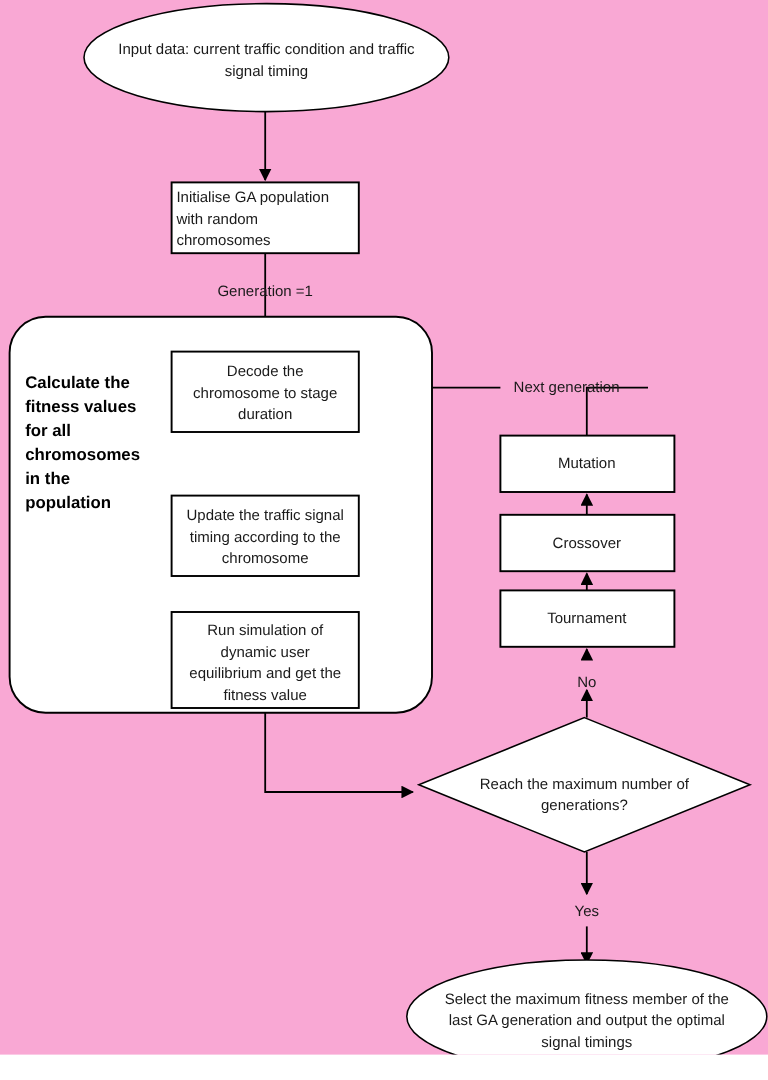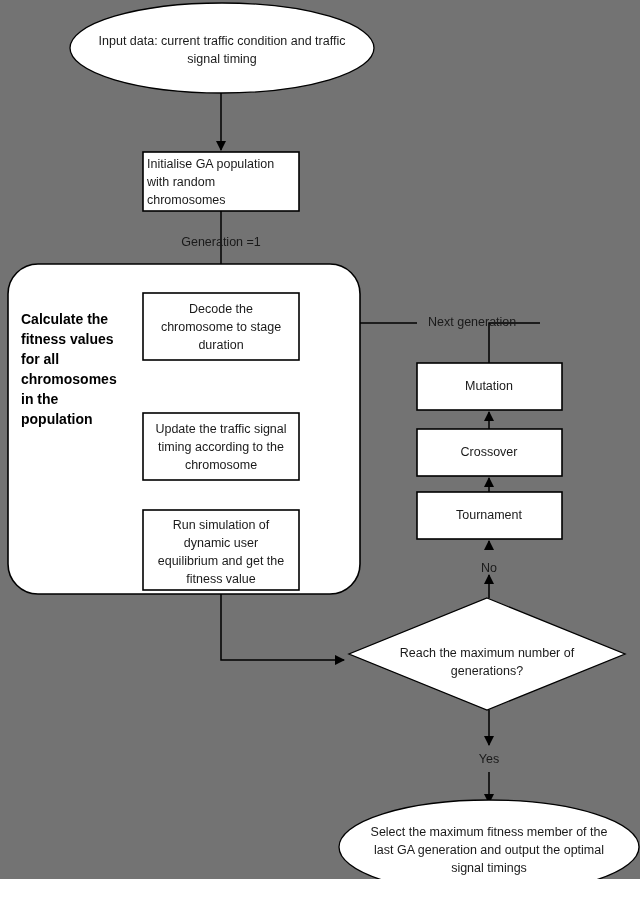--- a/index.html
+++ b/index.html
@@ -4,21 +4,21 @@
 <style>
   html, body {
     margin: 0;
     padding: 0;
     background: #ffffff;
   }
   #canvas {
     position: relative;
     width: 640px;
     height: 879px;
-    background: #737373;
+    background: #f9a8d4;
     overflow: hidden;
     font-family: "Liberation Sans", sans-serif;
   }
   svg#flow {
     position: absolute;
     left: 0;
     top: 0;
     width: 640px;
     height: 900px;
   }

